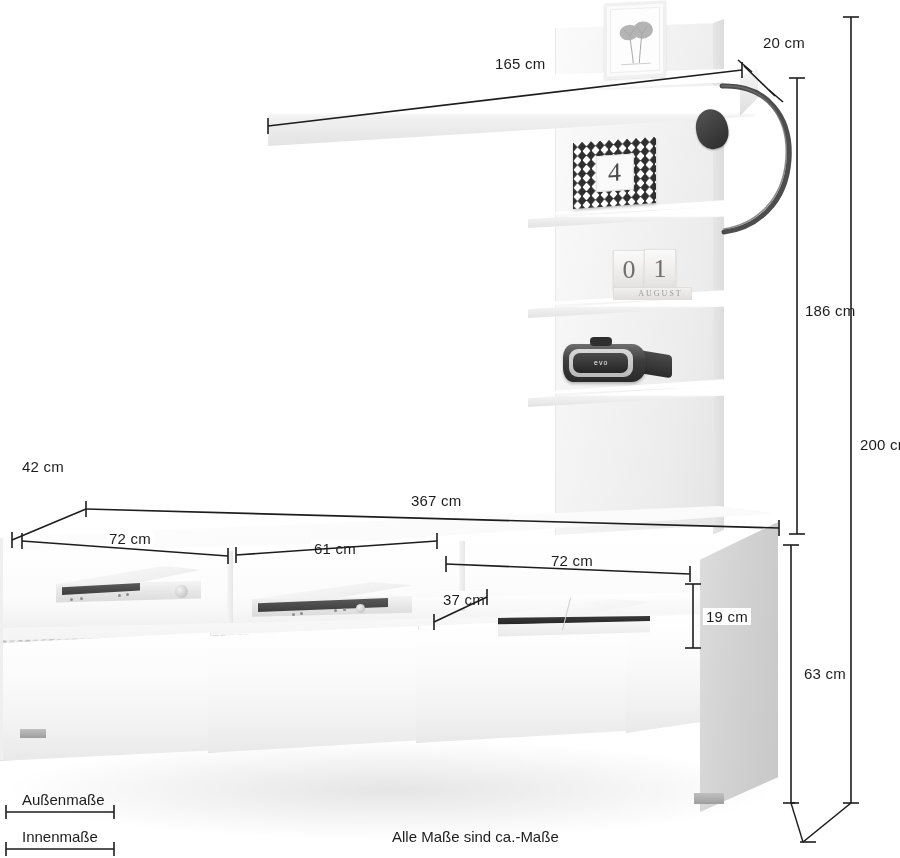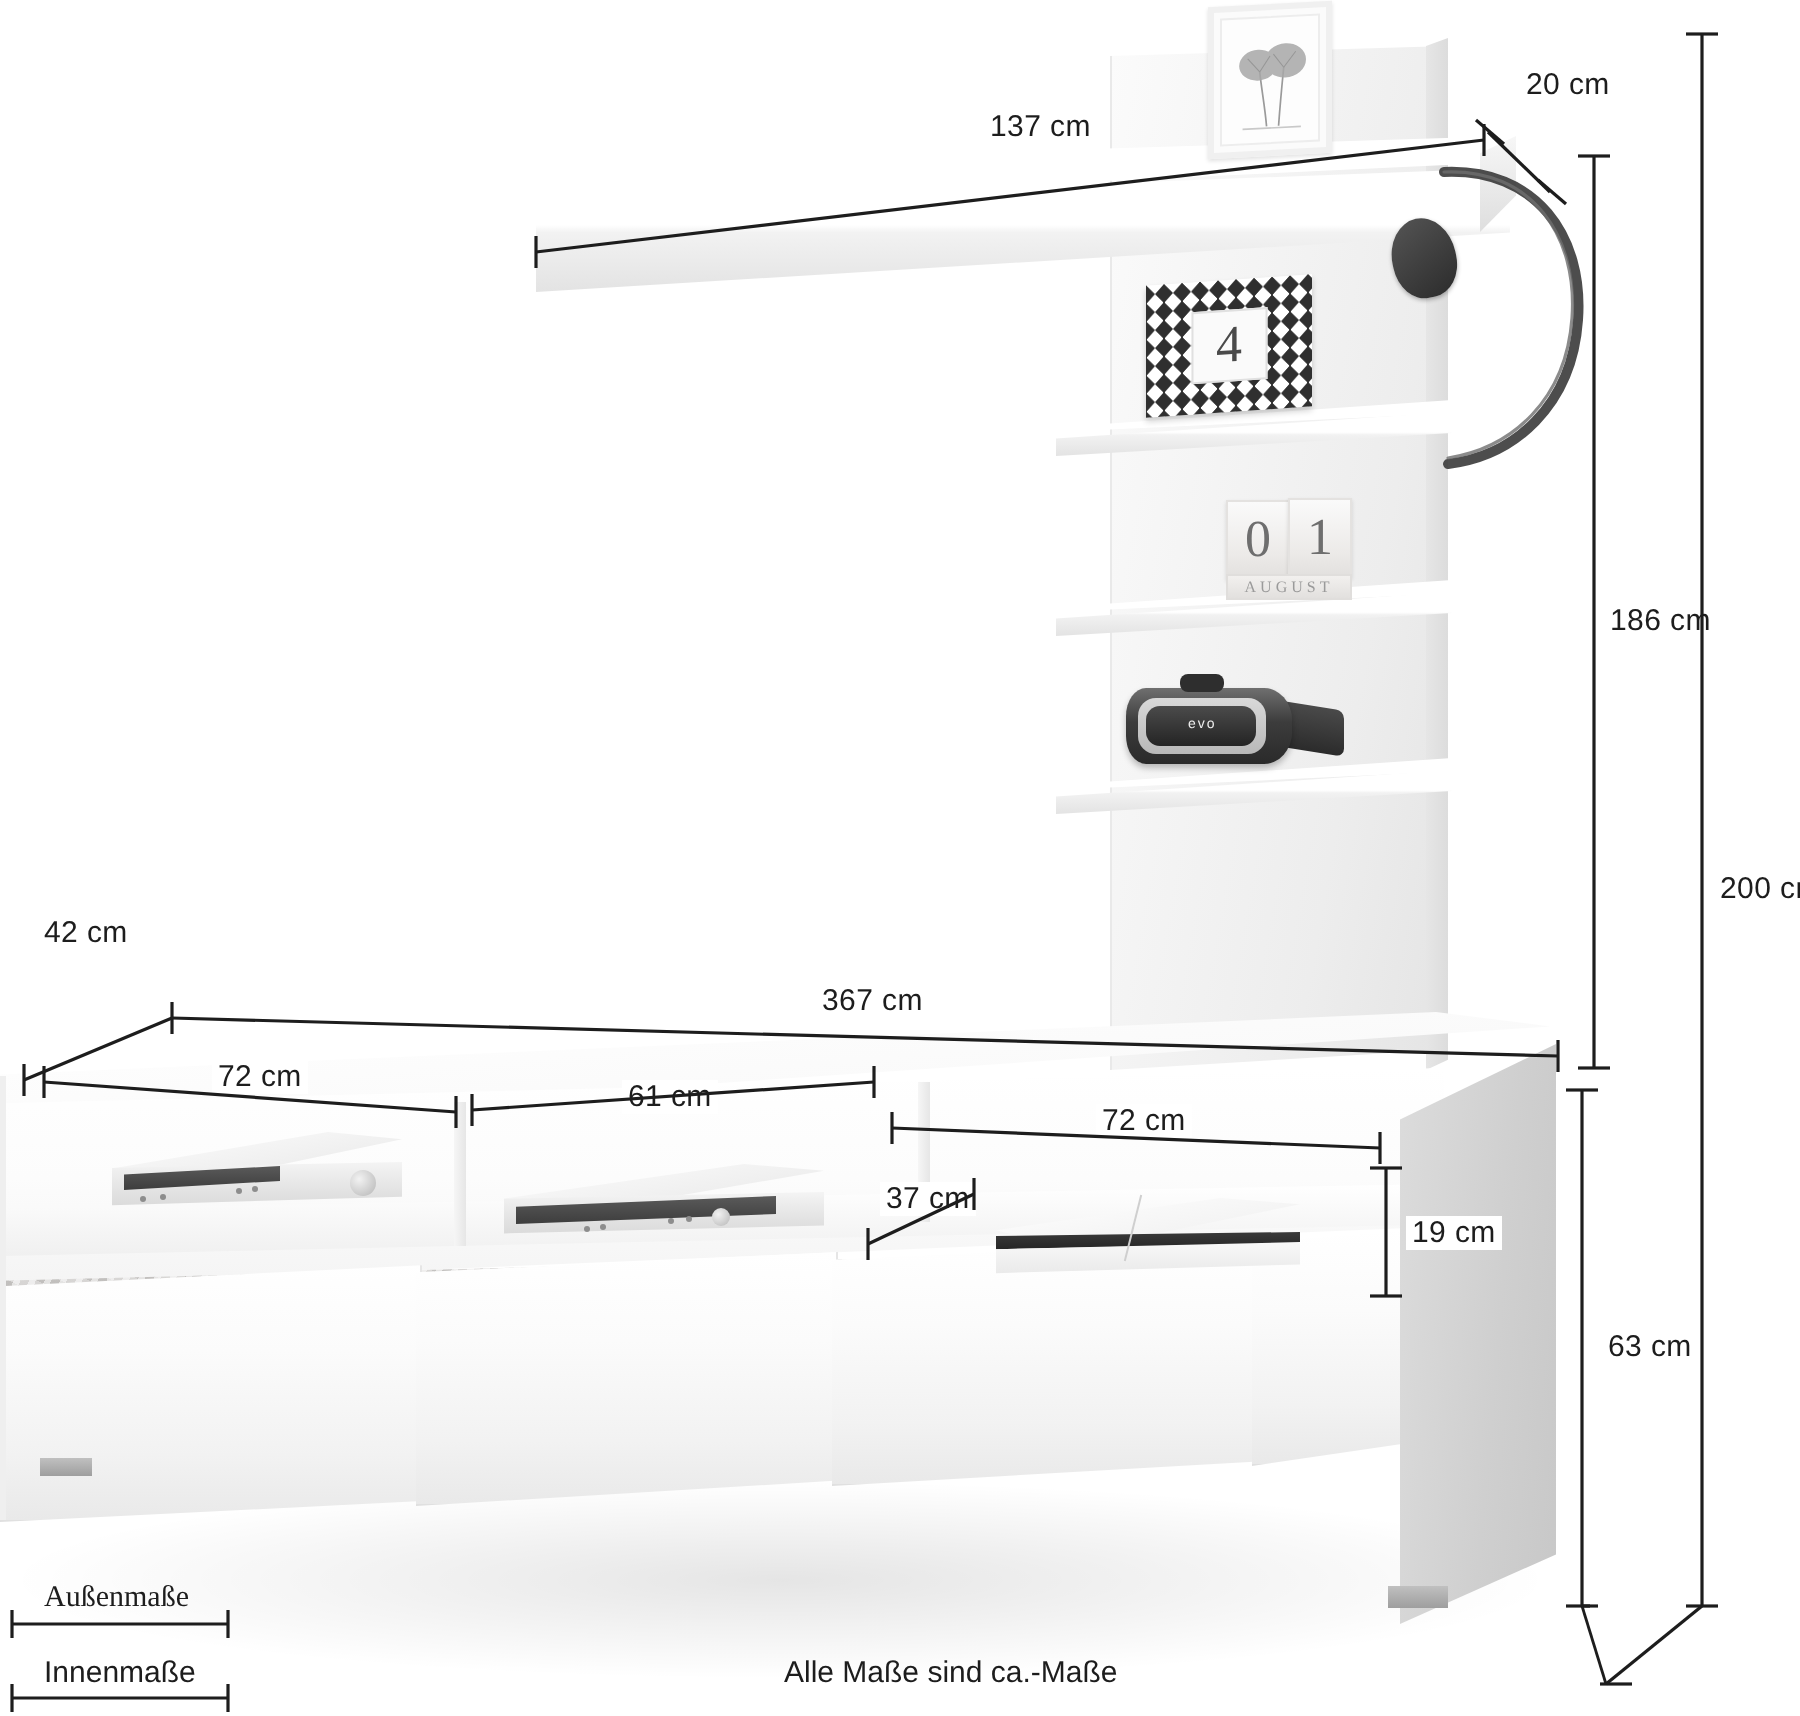--- a/index.html
+++ b/index.html
@@ -129,21 +129,21 @@
     font-family:"Liberation Serif", serif;
     color:#6e6e6e;
     display:flex;align-items:center;justify-content:center;
   }
   .calfoot{
     position:absolute;
     background:linear-gradient(180deg,#f2f0ee,#e2e0de);
     border:1px solid #e0dedc;
     font-family:"Liberation Serif", serif;
     font-size:8px;letter-spacing:2px;color:#9a9a9a;
-    display:flex;align-items:center;justify-content:center;
+    display:flex;align-items:center;justify-content:center;padding-left:16px;
   }
   .vr-body{
     position:absolute;
     background:linear-gradient(180deg,#6f6f6f,#3c3c3c 45%,#2a2a2a);
     border-radius:10px 14px 14px 10px / 14px 16px 16px 14px;
     box-shadow:0 2px 3px rgba(0,0,0,.25);
   }
   .vr-face{
     position:absolute;
     background:linear-gradient(180deg,#d9d9d9,#b8b8b8);
@@ -394,30 +394,30 @@
       <line x1="6" y1="812" x2="114" y2="812"></line>
       <line x1="6" y1="805" x2="6" y2="819"></line>
       <line x1="114" y1="805" x2="114" y2="819"></line>
 
       <line x1="6" y1="849" x2="114" y2="849"></line>
       <line x1="6" y1="842" x2="6" y2="856"></line>
       <line x1="114" y1="842" x2="114" y2="856"></line>
     </g>
   </svg>
 
-  <div class="dimlabel" style="left:492px;top:55px;">137 cm</div>
+  <div class="dimlabel" style="left:492px;top:55px;">165 cm</div>
   <div class="dimlabel" style="left:760px;top:34px;">20 cm</div>
   <div class="dimlabel" style="left:802px;top:302px;">186 cm</div>
   <div class="dimlabel" style="left:857px;top:436px;">200 cm</div>
   <div class="dimlabel" style="left:19px;top:458px;">42 cm</div>
   <div class="dimlabel" style="left:408px;top:492px;">367 cm</div>
   <div class="dimlabel" style="left:106px;top:530px;">72 cm</div>
   <div class="dimlabel" style="left:311px;top:540px;">61 cm</div>
   <div class="dimlabel" style="left:548px;top:552px;">72 cm</div>
   <div class="dimlabel" style="left:440px;top:591px;">37 cm</div>
   <div class="dimlabel" style="left:703px;top:608px;">19 cm</div>
   <div class="dimlabel" style="left:801px;top:665px;">63 cm</div>
 
-  <div class="note" style="left:22px;top:791px;font-family:Liberation Serif, serif;">Außenmaße</div>
+  <div class="note" style="left:22px;top:791px;">Außenmaße</div>
   <div class="note" style="left:22px;top:828px;">Innenmaße</div>
   <div class="note" style="left:392px;top:828px;">Alle Maße sind ca.-Maße</div>
 
 </div>
 
 </body></html>

